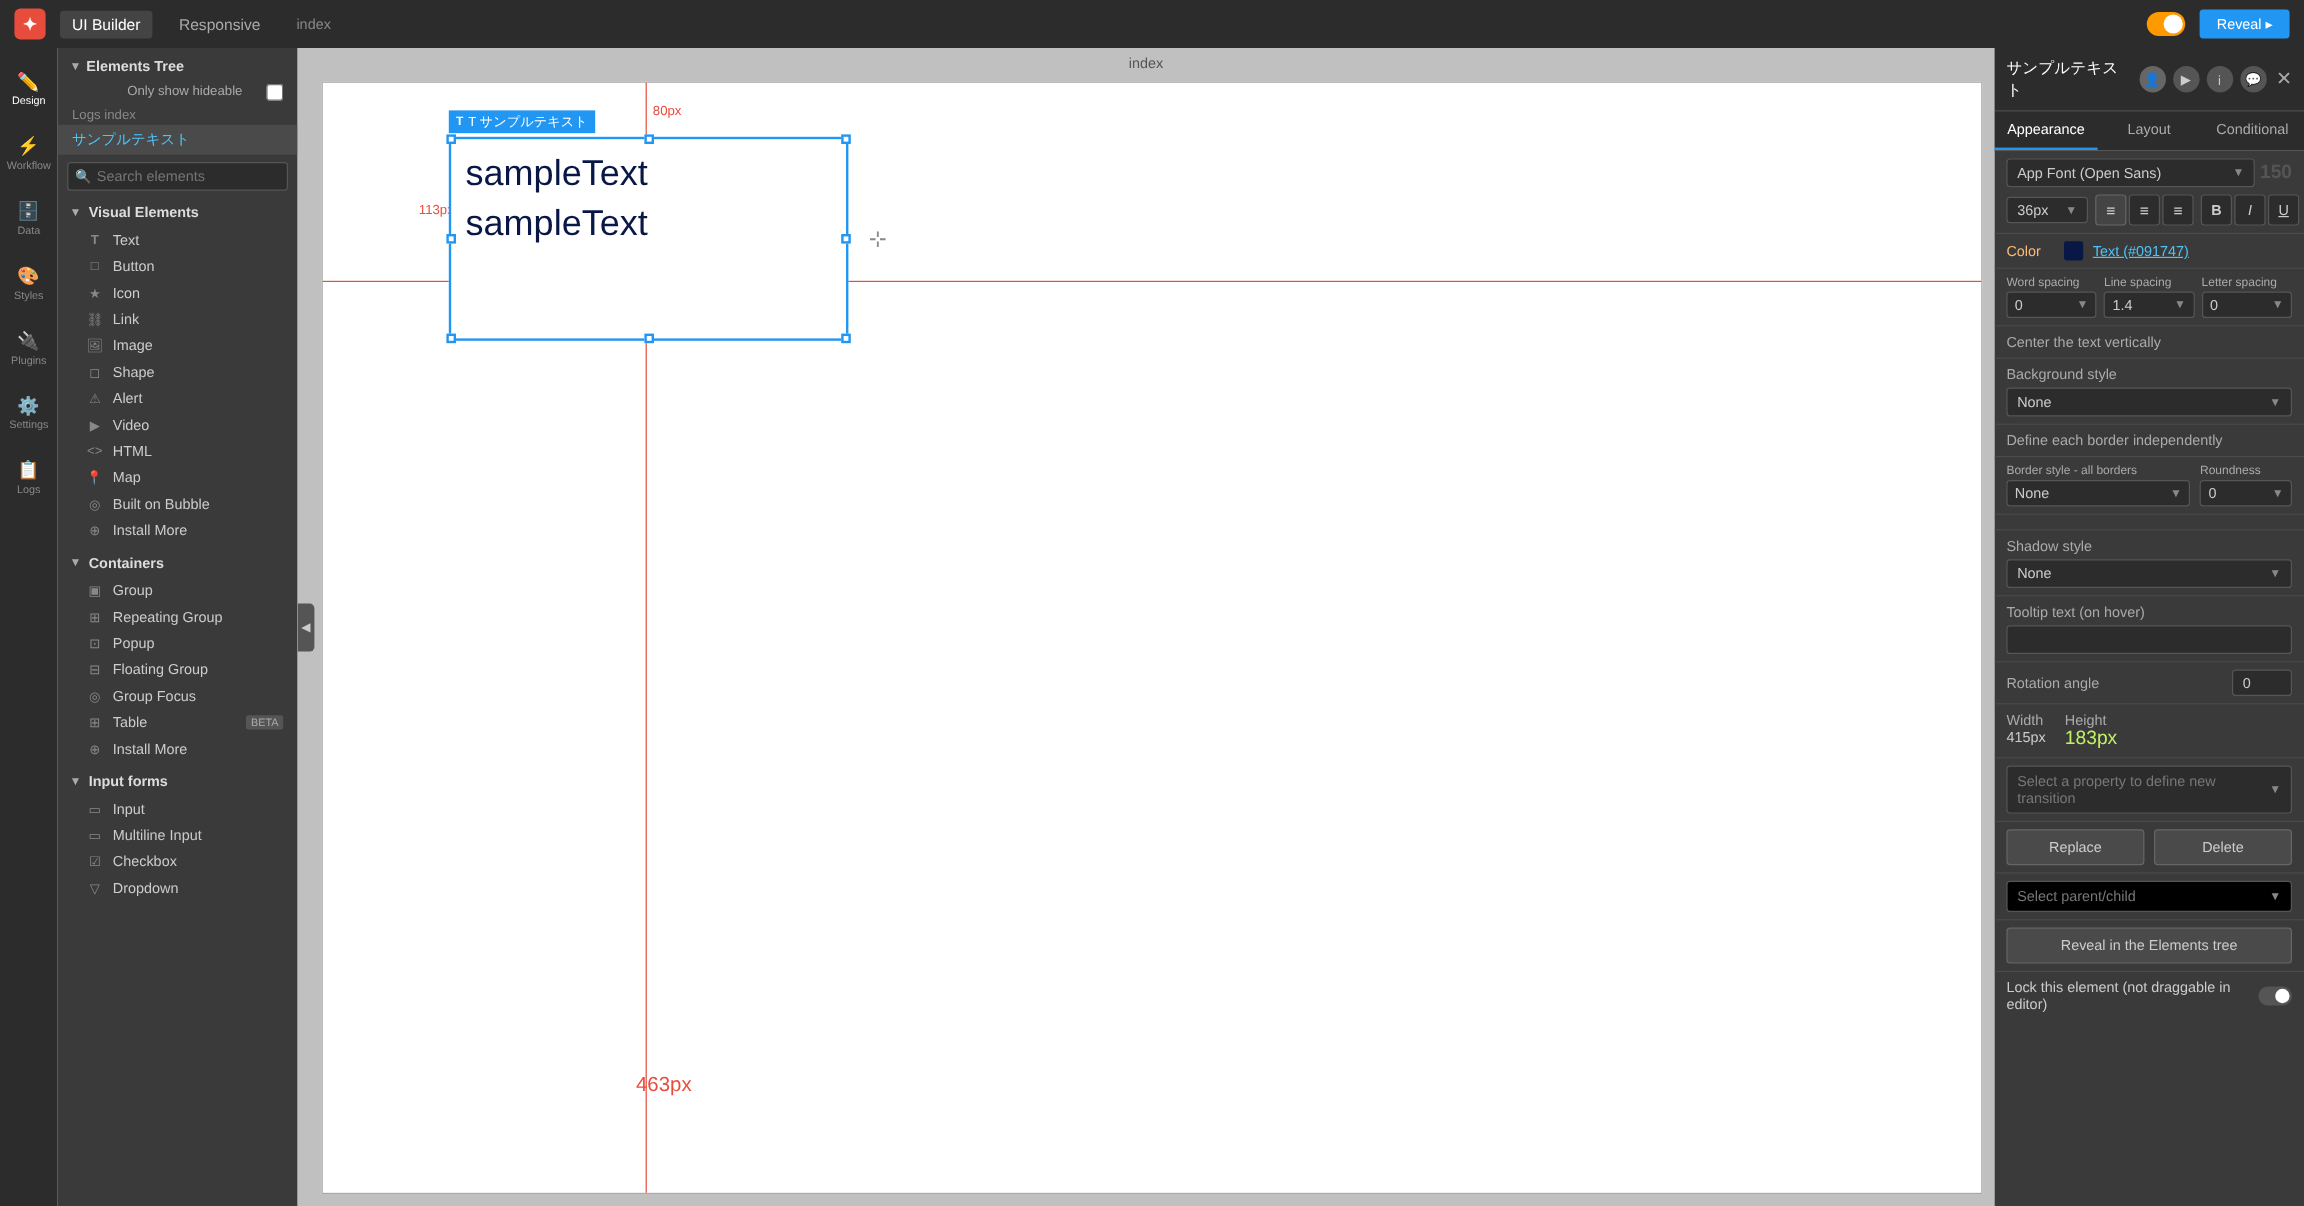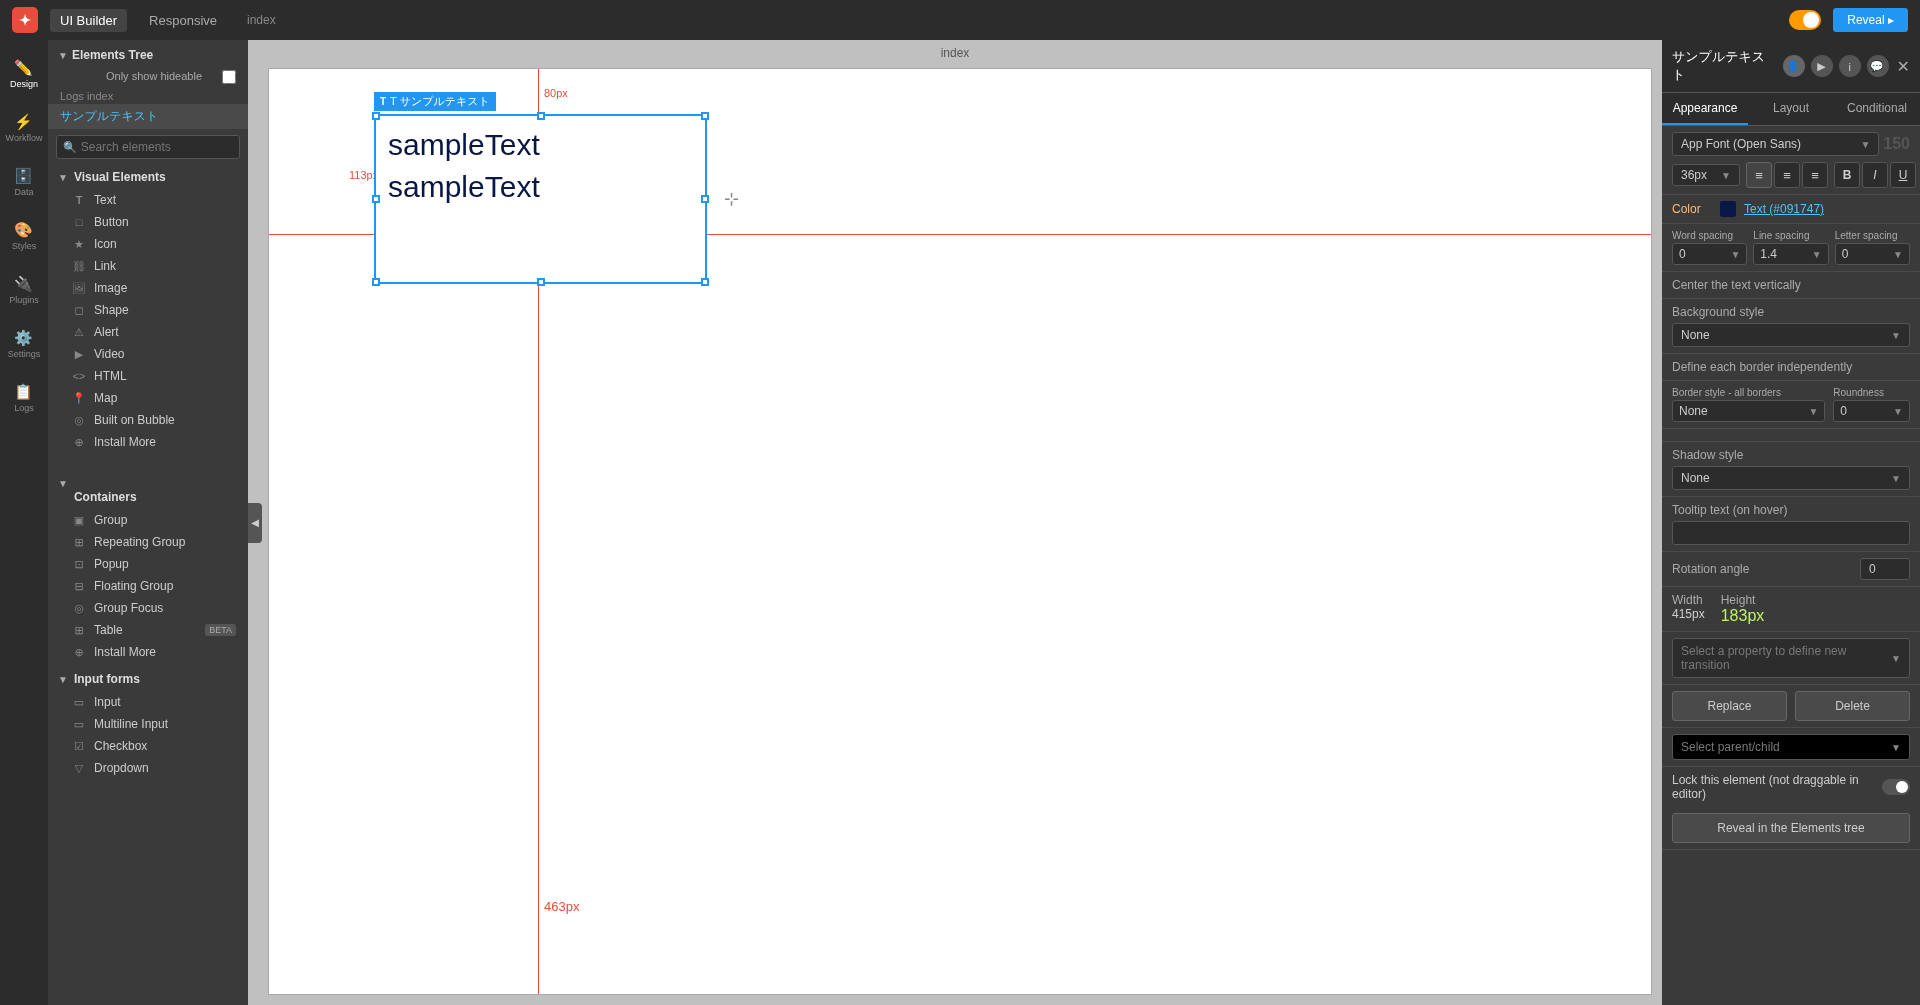--- a/index.html
+++ b/index.html
@@ -121,21 +121,21 @@
       <span style="font-size:11px;color:#888;width:14px;text-align:center;">◎</span>
       <span>Built on Bubble</span>
     </div>
     <div style="display:flex;align-items:center;gap:8px;padding:4px 12px 4px 24px;cursor:pointer;color:#ccc;">
       <span style="font-size:11px;color:#888;width:14px;text-align:center;">⊕</span>
       <span>Install More</span>
     </div>
 
     <div style="display:flex;align-items:center;gap:6px;padding:5px 10px;cursor:pointer;margin-top:4px;">
       <span style="font-size:10px;color:#aaa;">▼</span>
-      <span style="font-weight:600;color:#ddd;margin-top:28px;">Containers</span>
+      <span style="font-weight:600;color:#ddd;">Containers</span>
     </div>
     <div style="display:flex;align-items:center;gap:8px;padding:4px 12px 4px 24px;cursor:pointer;color:#ccc;">
       <span style="font-size:11px;color:#888;width:14px;text-align:center;">▣</span>
       <span>Group</span>
     </div>
     <div style="display:flex;align-items:center;gap:8px;padding:4px 12px 4px 24px;cursor:pointer;color:#ccc;">
       <span style="font-size:11px;color:#888;width:14px;text-align:center;">⊞</span>
       <span>Repeating Group</span>
     </div>
     <div style="display:flex;align-items:center;gap:8px;padding:4px 12px 4px 24px;cursor:pointer;color:#ccc;">
@@ -191,21 +191,21 @@
     <div style="position:absolute;top:28px;left:20px;right:10px;bottom:10px;background:white;border:1px solid #aaa;">
 
       <div style="position:absolute;left:269px;top:0;bottom:0;width:1px;background:#e74c3c;pointer-events:none;"></div>
 
       <div style="position:absolute;left:0;right:0;top:165px;height:1px;background:#e74c3c;pointer-events:none;"></div>
 
       <div style="position:absolute;top:18px;left:275px;font-size:11px;color:#e74c3c;">80px</div>
 
       <div style="position:absolute;top:100px;left:80px;font-size:11px;color:#e74c3c;">113px</div>
 
-      <div style="position:absolute;bottom:80px;left:275px;font-size:13px;color:#e74c3c;">463px</div>
+      <div style="position:absolute;bottom:80px;left:261px;font-size:17px;color:#e74c3c;">463px</div>
 
       <div style="position:absolute;top:45px;left:105px;">
 
         <div style="background:#2196f3;color:white;font-size:11px;padding:2px 6px;display:inline-flex;align-items:center;gap:4px;position:absolute;top:-22px;left:0;">
           <span style="font-weight:bold;font-size:10px;">T</span>
           <span>T サンプルテキスト</span>
         </div>
 
         <div style="border:2px solid #2196f3;background:white;width:333px;min-height:170px;position:relative;">
 
@@ -404,26 +404,26 @@
       <div style="flex:1;padding:7px;text-align:center;background:#4a4a4a;border:1px solid #666;border-radius:3px;color:#ccc;font-size:12px;cursor:pointer;">Delete</div>
     </div>
 
     <div style="padding:6px 10px;border-bottom:1px solid #4a4a4a;">
       <div style="background:#000000;border:1px solid #555;border-radius:3px;padding:5px 8px;display:flex;align-items:center;cursor:pointer;">
         <span style="color:#777;font-size:12px;flex:1;">Select parent/child</span>
         <span style="color:#888;font-size:10px;">▼</span>
       </div>
     </div>
 
+    <div style="padding:6px 10px;border-bottom:1px solid #4a4a4a;">
+      <div style="width:100%;padding:7px;text-align:center;background:#4a4a4a;border:1px solid #666;border-radius:3px;color:#ccc;font-size:12px;cursor:pointer;">Reveal in the Elements tree</div>
+    </div>
+
     <div style="padding:6px 10px;">
       <div style="display:flex;align-items:center;gap:8px;">
         <span style="font-size:12px;color:#ccc;flex:1;">Lock this element (not draggable in editor)</span>
         <div style="width:28px;height:16px;background:#555;border-radius:8px;position:relative;cursor:pointer;flex-shrink:0;">
           <div style="position:absolute;width:12px;height:12px;background:white;border-radius:50%;top:2px;right:2px;"></div>
         </div>
       </div>
     </div>
-
-    <div style="padding:6px 10px;border-bottom:1px solid #4a4a4a;">
-      <div style="width:100%;padding:7px;text-align:center;background:#4a4a4a;border:1px solid #666;border-radius:3px;color:#ccc;font-size:12px;cursor:pointer;">Reveal in the Elements tree</div>
-    </div>
   </div>
 </div>
 
 </body></html>

